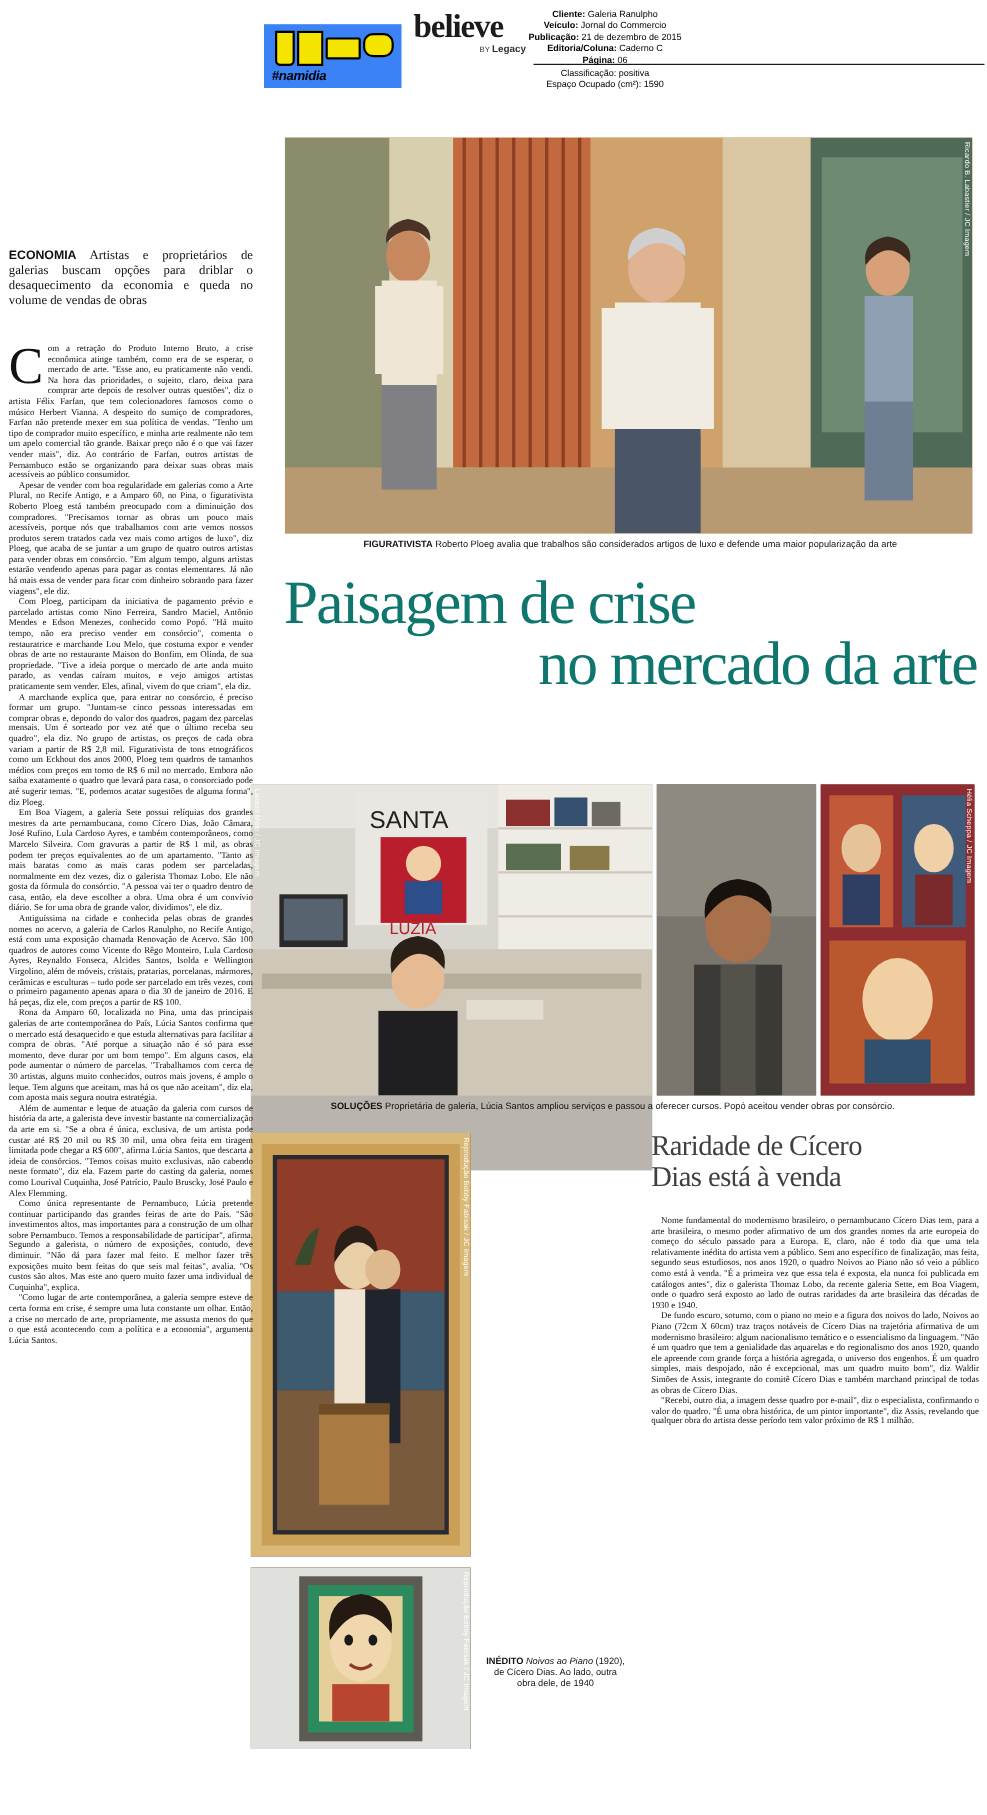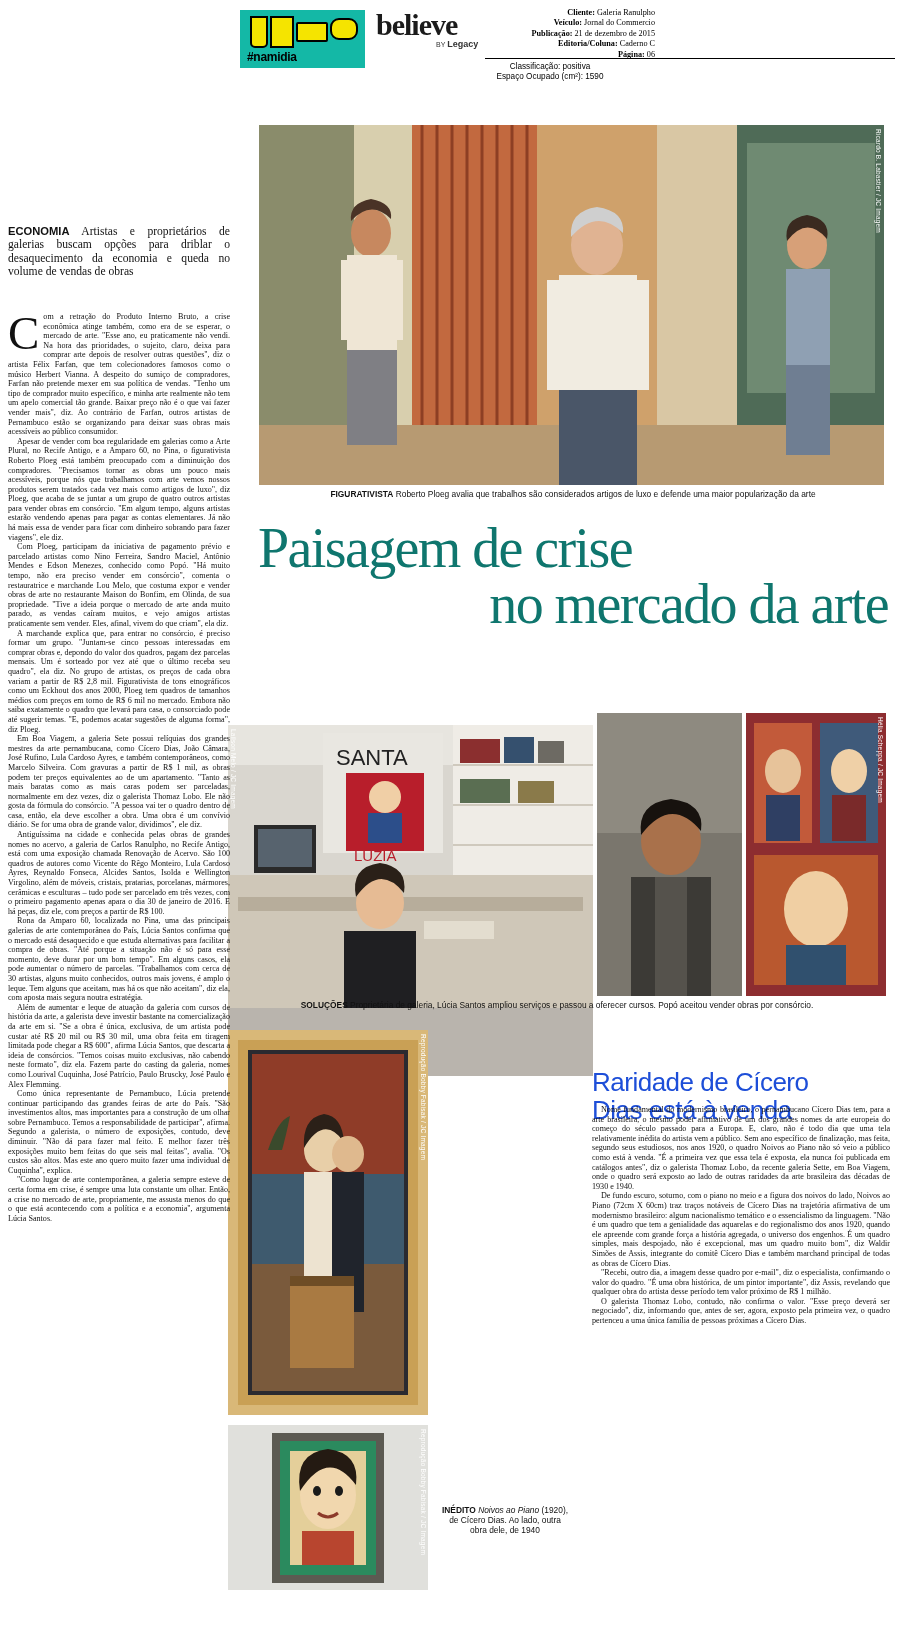--- a/index.html
+++ b/index.html
@@ -1,27 +1,27 @@
 <!DOCTYPE html>
 <html><head>
 <meta charset="utf-8">
 <style>
   html,body{margin:0;padding:0;background:#ffffff;}
   body{width:897px;height:1650px;font-family:"Liberation Serif",serif;color:#000;position:relative;overflow:hidden;}
 
   
   .header{position:absolute;left:240px;top:6px;width:415px;height:70px;}
-  .logo-block{position:absolute;left:0;top:4px;width:125px;height:58px;background:#14b8a6;}
+  .logo-block{position:absolute;left:0;top:16px;width:125px;height:58px;background:#3b82f6;font-style:italic;}
   .logo-icons{position:absolute;left:8px;top:4px;width:110px;height:34px;}
   .icon-shape{position:absolute;border:2px solid #000;background:#f5e400;}
   .namidia{position:absolute;left:7px;top:40px;font-family:"Liberation Sans",sans-serif;font-weight:bold;font-size:12px;color:#000;letter-spacing:-0.3px;}
   .believe{position:absolute;left:136px;top:2px;font-family:"Liberation Serif",serif;font-weight:bold;font-size:30px;letter-spacing:-1px;color:#1b1b1b;}
   .believe-sub{position:absolute;left:196px;top:33px;font-family:"Liberation Sans",sans-serif;font-size:7px;color:#333;}
   .believe-sub b{font-size:9px;}
-  .meta{position:absolute;left:205px;top:2px;width:210px;text-align:right;font-family:Liberation Serif, serif;font-size:8.2px;line-height:10.4px;color:#000;}
+  .meta{position:absolute;left:205px;top:2px;width:210px;text-align:center;font-family:Liberation Sans, sans-serif;font-size:8.2px;line-height:10.4px;color:#000;}
   .meta .lbl{font-weight:bold;}
   .meta-line2{position:absolute;left:205px;top:56px;width:210px;text-align:center;font-family:"Liberation Sans",sans-serif;font-size:8.2px;line-height:10.4px;}
   .hr-top{position:absolute;left:245px;top:52px;width:410px;border-top:1px solid #000;}
 
   
   .col{position:absolute;text-align:justify;}
   .body-text{font-family:"Liberation Serif",serif;font-size:8.1px;line-height:9.6px;color:#111;text-align:justify;hyphens:auto;}
   .body-text p{margin:0;text-indent:9px;}
   .body-text p.first{text-indent:0;}
 
@@ -38,32 +38,32 @@
   .credit-v{position:absolute;font-family:"Liberation Sans",sans-serif;font-size:6.5px;color:#fff;writing-mode:vertical-rl;text-orientation:mixed;letter-spacing:0.2px;}
   .cap{position:absolute;font-family:"Liberation Sans",sans-serif;font-size:8.4px;line-height:10px;color:#111;text-align:center;}
   .cap b{font-weight:bold;}
   #cap1{left:259px;top:489px;width:628px;}
 
   
   #headline{position:absolute;left:258px;top:520px;width:630px;font-family:Liberation Serif, serif;font-size:56px;line-height:56px;letter-spacing:-1.6px;color:#0f766e;}
   #headline .l2{display:block;text-align:right;}
 
   
-  #photo2{left:228px;top:713px;width:365px;height:351px;background:#b9b4ad;margin-top:12px;}
+  #photo2{left:228px;top:713px;width:365px;height:351px;background:#b9b4ad;}
   #photo3{left:597px;top:713px;width:145px;height:283px;background:#6e6a62;}
   #photo4{left:746px;top:713px;width:140px;height:283px;background:#8a2f33;}
   #cap2{left:228px;top:1000px;width:658px;}
 
   
   #photo5{left:228px;top:1030px;width:200px;height:385px;background:#7d6a52;}
   #photo6{left:228px;top:1425px;width:200px;height:165px;background:#6b5c46;}
   #cap3{left:440px;top:1505px;width:130px;}
 
   
-  #sechead{position:absolute;left:592px;top:1028px;width:300px;font-family:Liberation Sans, sans-serif;font-size:26px;line-height:28px;letter-spacing:-0.5px;color:#1d4ed8;margin-top:40px;}
+  #sechead{position:absolute;left:592px;top:1028px;width:300px;font-family:Liberation Serif, serif;font-size:26px;line-height:28px;letter-spacing:-0.5px;color:#404040;}
   #seccol{left:592px;top:1105px;width:298px;}
 </style>
 </head>
 <body>
 
 <div class="header">
   <div class="logo-block">
     <div class="logo-icons">
       <div class="icon-shape" style="left:2px;top:2px;width:14px;height:28px;border-radius:0 0 5px 5px;"></div>
       <div class="icon-shape" style="left:22px;top:2px;width:20px;height:28px;"></div>
@@ -258,21 +258,20 @@
 </div>
 
 <div id="sechead">
   <div>Raridade de Cícero</div>
   <div>Dias está à venda</div>
 </div>
 <div class="col body-text" id="seccol">
   <p>Nome fundamental do modernismo brasileiro, o pernambucano Cícero Dias tem, para a arte brasileira, o mesmo poder afirmativo de um dos grandes nomes da arte europeia do começo do século passado para a Europa. E, claro, não é todo dia que uma tela relativamente inédita do artista vem a público. Sem ano específico de finalização, mas feita, segundo seus estudiosos, nos anos 1920, o quadro Noivos ao Piano não só veio a público como está à venda. "É a primeira vez que essa tela é exposta, ela nunca foi publicada em catálogos antes", diz o galerista Thomaz Lobo, da recente galeria Sette, em Boa Viagem, onde o quadro será exposto ao lado de outras raridades da arte brasileira das décadas de 1930 e 1940.</p>
   <p>De fundo escuro, soturno, com o piano no meio e a figura dos noivos do lado, Noivos ao Piano (72cm X 60cm) traz traços notáveis de Cícero Dias na trajetória afirmativa de um modernismo brasileiro: algum nacionalismo temático e o essencialismo da linguagem. "Não é um quadro que tem a genialidade das aquarelas e do regionalismo dos anos 1920, quando ele apreende com grande força a história agregada, o universo dos engenhos. É um quadro simples, mais despojado, não é excepcional, mas um quadro muito bom", diz Waldir Simões de Assis, integrante do comitê Cícero Dias e também marchand principal de todas as obras de Cícero Dias.</p>
   <p>"Recebi, outro dia, a imagem desse quadro por e-mail", diz o especialista, confirmando o valor do quadro. "É uma obra histórica, de um pintor importante", diz Assis, revelando que qualquer obra do artista desse período tem valor próximo de R$ 1 milhão.</p>
-  <p>O galerista Thomaz Lobo, contudo, não confirma o valor. "Esse preço deverá ser negociado", diz, informando que, antes de ser, agora, exposto pela primeira vez, o quadro pertenceu a uma única família de pessoas próximas a Cícero Dias.</p>
 </div>
 
 <div class="col body-text" id="leftcol">
   <p class="first"><span class="dropcap">C</span><span>om a retração do Produto Interno Bruto, a crise econômica atinge também, como era de se esperar, o mercado de arte. "Esse ano, eu praticamente não vendi. Na hora das prioridades, o sujeito, claro, deixa para comprar arte depois de resolver outras questões", diz o artista Félix Farfan, que tem colecionadores famosos como o músico Herbert Vianna. A despeito do sumiço de compradores, Farfan não pretende mexer em sua política de vendas. "Tenho um tipo de comprador muito específico, e minha arte realmente não tem um apelo comercial tão grande. Baixar preço não é o que vai fazer vender mais", diz. Ao contrário de Farfan, outros artistas de Pernambuco estão se organizando para deixar suas obras mais acessíveis ao público consumidor.</span></p>
   <p>Apesar de vender com boa regularidade em galerias como a Arte Plural, no Recife Antigo, e a Amparo 60, no Pina, o figurativista Roberto Ploeg está também preocupado com a diminuição dos compradores. "Precisamos tornar as obras um pouco mais acessíveis, porque nós que trabalhamos com arte vemos nossos produtos serem tratados cada vez mais como artigos de luxo", diz Ploeg, que acaba de se juntar a um grupo de quatro outros artistas para vender obras em consórcio. "Em algum tempo, alguns artistas estarão vendendo apenas para pagar as contas elementares. Já não há mais essa de vender para ficar com dinheiro sobrando para fazer viagens", ele diz.</p>
   <p>Com Ploeg, participam da iniciativa de pagamento prévio e parcelado artistas como Nino Ferreira, Sandro Maciel, Antônio Mendes e Edson Menezes, conhecido como Popó. "Há muito tempo, não era preciso vender em consórcio", comenta o restauratrice e marchande Lou Melo, que costuma expor e vender obras de arte no restaurante Maison do Bonfim, em Olinda, de sua propriedade. "Tive a ideia porque o mercado de arte anda muito parado, as vendas caíram muitos, e vejo amigos artistas praticamente sem vender. Eles, afinal, vivem do que criam", ela diz.</p>
   <p>A marchande explica que, para entrar no consórcio, é preciso formar um grupo. "Juntam-se cinco pessoas interessadas em comprar obras e, depondo do valor dos quadros, pagam dez parcelas mensais. Um é sorteado por vez até que o último receba seu quadro", ela diz. No grupo de artistas, os preços de cada obra variam a partir de R$ 2,8 mil. Figurativista de tons etnográficos como um Eckhout dos anos 2000, Ploeg tem quadros de tamanhos médios com preços em torno de R$ 6 mil no mercado. Embora não saiba exatamente o quadro que levará para casa, o consorciado pode até sugerir temas. "E, podemos acatar sugestões de alguma forma", diz Ploeg.</p>
   <p>Em Boa Viagem, a galeria Sete possui relíquias dos grandes mestres da arte pernambucana, como Cícero Dias, João Câmara, José Rufino, Lula Cardoso Ayres, e também contemporâneos, como Marcelo Silveira. Com gravuras a partir de R$ 1 mil, as obras podem ter preços equivalentes ao de um apartamento. "Tanto as mais baratas como as mais caras podem ser parceladas, normalmente em dez vezes, diz o galerista Thomaz Lobo. Ele não gosta da fórmula do consórcio. "A pessoa vai ter o quadro dentro de casa, então, ela deve escolher a obra. Uma obra é um convívio diário. Se for uma obra de grande valor, dividimos", ele diz.</p>
   <p>Antiguíssima na cidade e conhecida pelas obras de grandes nomes no acervo, a galeria de Carlos Ranulpho, no Recife Antigo, está com uma exposição chamada Renovação de Acervo. São 100 quadros de autores como Vicente do Rêgo Monteiro, Lula Cardoso Ayres, Reynaldo Fonseca, Alcides Santos, Isolda e Wellington Virgolino, além de móveis, cristais, pratarias, porcelanas, mármores, cerâmicas e esculturas – tudo pode ser parcelado em três vezes, com o primeiro pagamento apenas apara o dia 30 de janeiro de 2016. E há peças, diz ele, com preços a partir de R$ 100.</p>
   <p>Rona da Amparo 60, localizada no Pina, uma das principais galerias de arte contemporânea do País, Lúcia Santos confirma que o mercado está desaquecido e que estuda alternativas para facilitar a compra de obras. "Até porque a situação não é só para esse momento, deve durar por um bom tempo". Em alguns casos, ela pode aumentar o número de parcelas. "Trabalhamos com cerca de 30 artistas, alguns muito conhecidos, outros mais jovens, é amplo o leque. Tem alguns que aceitam, mas há os que não aceitam", diz ela, com aposta mais segura noutra estratégia.</p>

